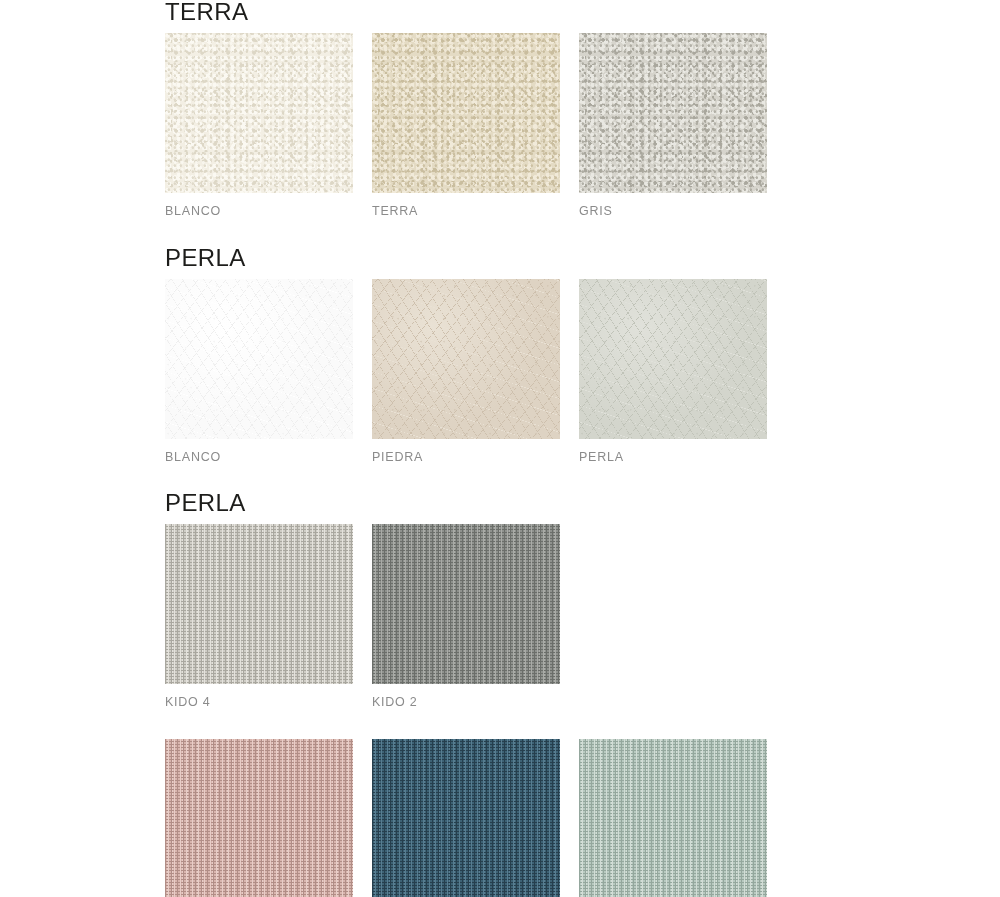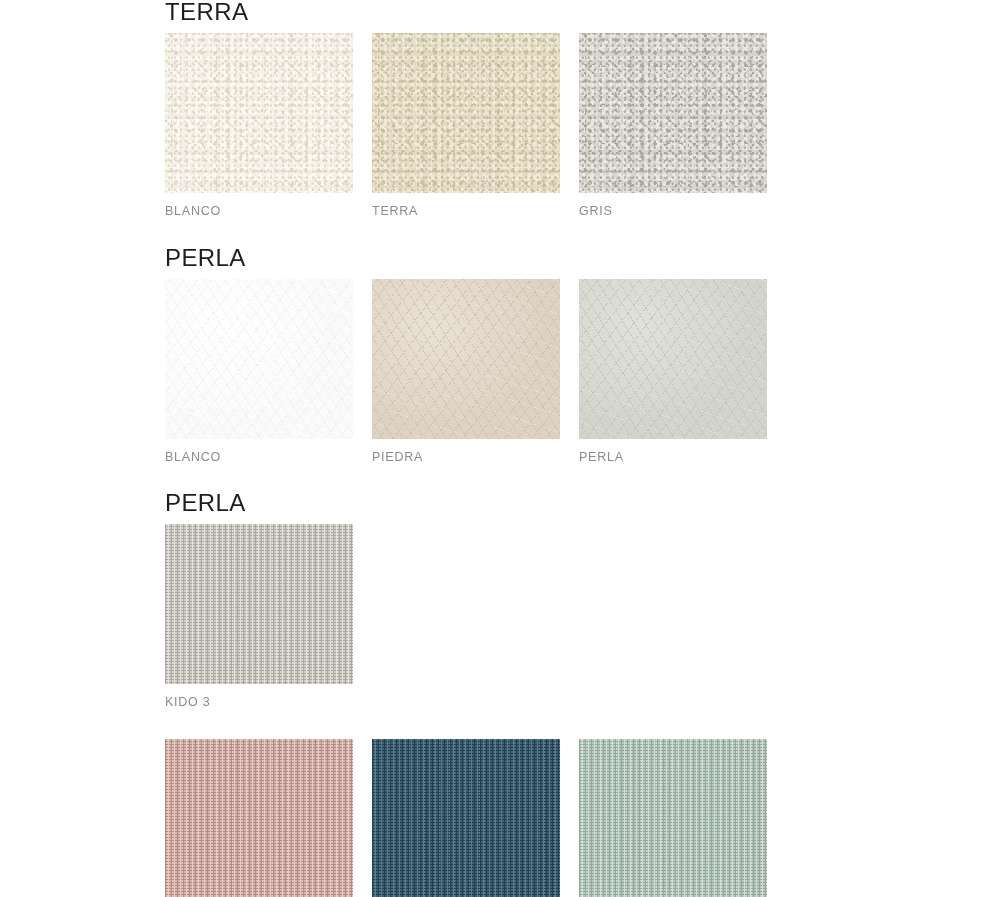--- a/index.html
+++ b/index.html
@@ -188,21 +188,25 @@
             <div class="swatch-label">PERLA</div>
           </div>
         </div>
       </div>
       <div style="height: 28px;"></div>
       <div class="section">
         <h2 class="section-title">PERLA</h2>
         <div class="swatch-row">
           <div class="swatch-cell">
             <div class="swatch tex-weave" style="--base: #cfcdc6; --hi: #e4e2dc; --lo: #a9a79f;"></div>
-            <div class="swatch-label">KIDO 3</div>
+            <div class="swatch-label">KIDO 4</div>
+          </div>
+          <div class="swatch-cell">
+            <div class="swatch tex-weave" style="--base: #8f928e; --hi: #a9aba7; --lo: #6b6e6a;"></div>
+            <div class="swatch-label">KIDO 2</div>
           </div>
         </div>
         <div style="height: 30px;"></div>
         <div class="swatch-row">
           <div class="swatch-cell">
             <div class="swatch tex-weave" style="--base: #d8b5ae; --hi: #e8cdc7; --lo: #b18d86;"></div>
           </div>
           <div class="swatch-cell">
             <div class="swatch tex-weave" style="--base: #3d6275; --hi: #577d91; --lo: #263f4e;"></div>
           </div>

